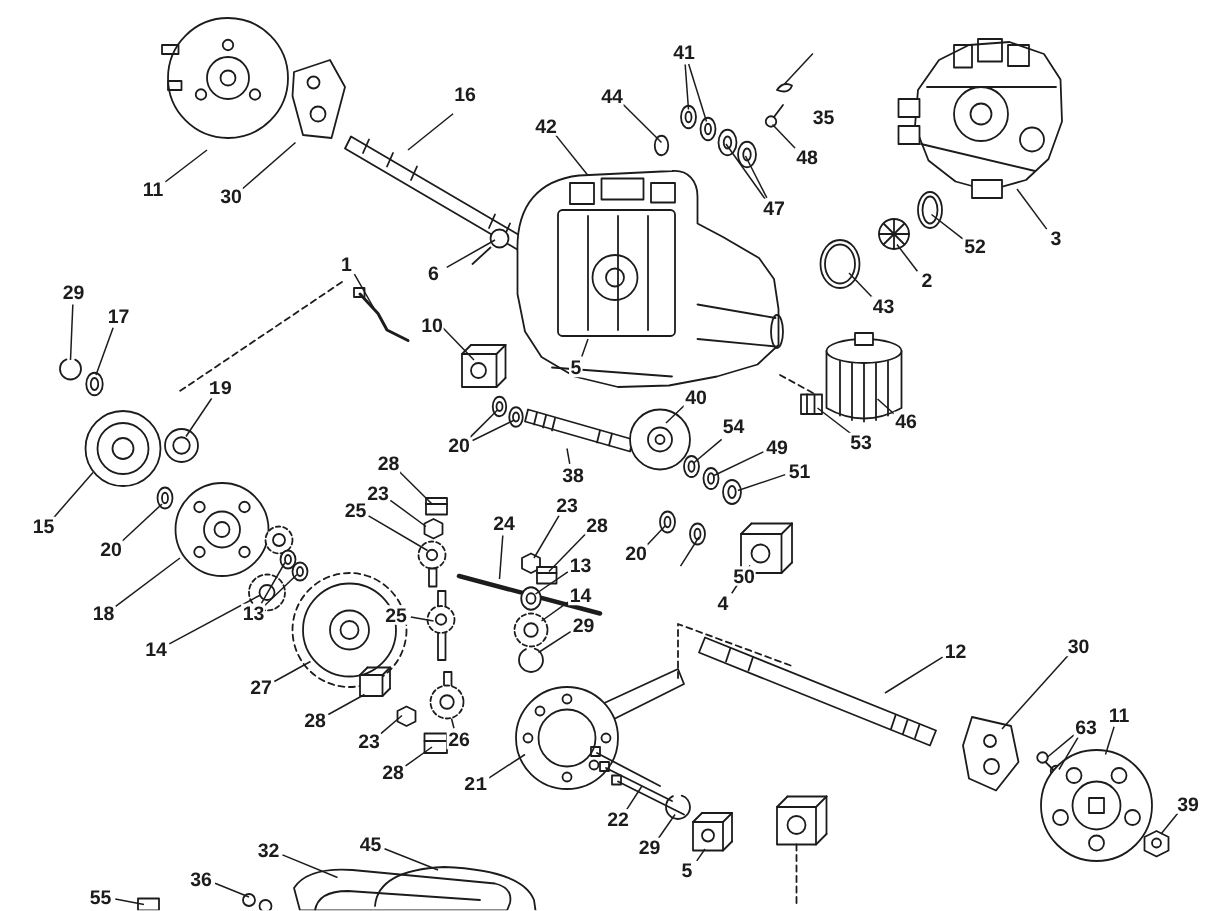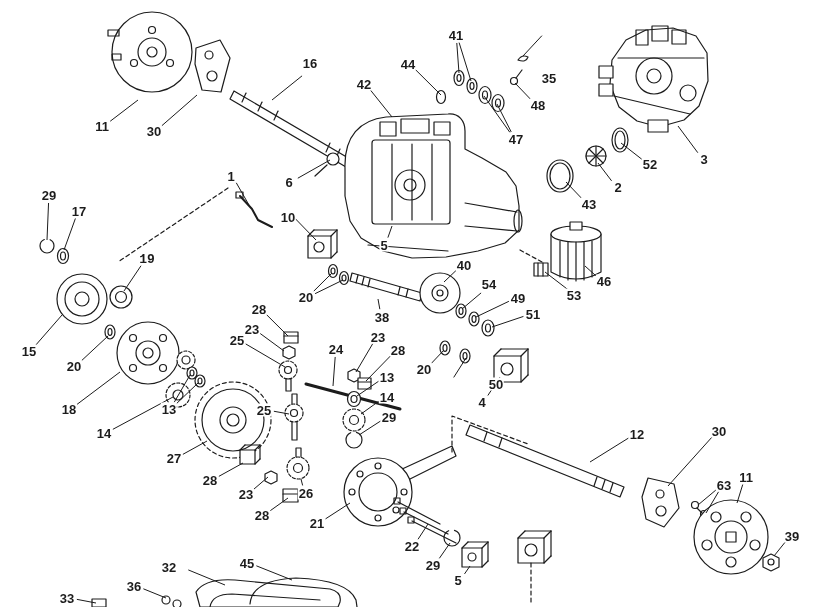--- a/index.html
+++ b/index.html
@@ -542,25 +542,25 @@
       <div class="callout" style="left: 104px; top: 433px;">14</div>
       <div class="callout" style="left: 264px; top: 410px;">25</div>
       <div class="callout" style="left: 637px; top: 434px;">12</div>
       <div class="callout" style="left: 719px; top: 431px;">30</div>
       <div class="callout" style="left: 174px; top: 458px;">27</div>
       <div class="callout" style="left: 724px; top: 485px;">63</div>
       <div class="callout" style="left: 746px; top: 477px;">11</div>
       <div class="callout" style="left: 306px; top: 493px;">26</div>
       <div class="callout" style="left: 210px; top: 480px;">28</div>
       <div class="callout" style="left: 246px; top: 494px;">23</div>
-      <div class="callout" style="left: 317px; top: 523px;">21</div>
+      <div class="callout" style="left: 317px; top: 523px; font-family: Liberation Mono, monospace;">21</div>
       <div class="callout" style="left: 262px; top: 515px;">28</div>
       <div class="callout" style="left: 792px; top: 536px;">39</div>
       <div class="callout" style="left: 412px; top: 546px;">22</div>
       <div class="callout" style="left: 433px; top: 565px;">29</div>
       <div class="callout" style="left: 458px; top: 580px;">5</div>
-      <div class="callout" style="left: 169px; top: 567px;">32</div>
+      <div class="callout" style="left: 179px; top: 567px;">32</div>
       <div class="callout" style="left: 247px; top: 563px;">45</div>
       <div class="callout" style="left: 134px; top: 586px;">36</div>
-      <div class="callout" style="left: 67px; top: 598px;">33</div>
+      <div class="callout" style="left: 67px; top: 598px;">55</div>
     </div>
 
 </div>
 
 </body></html>

